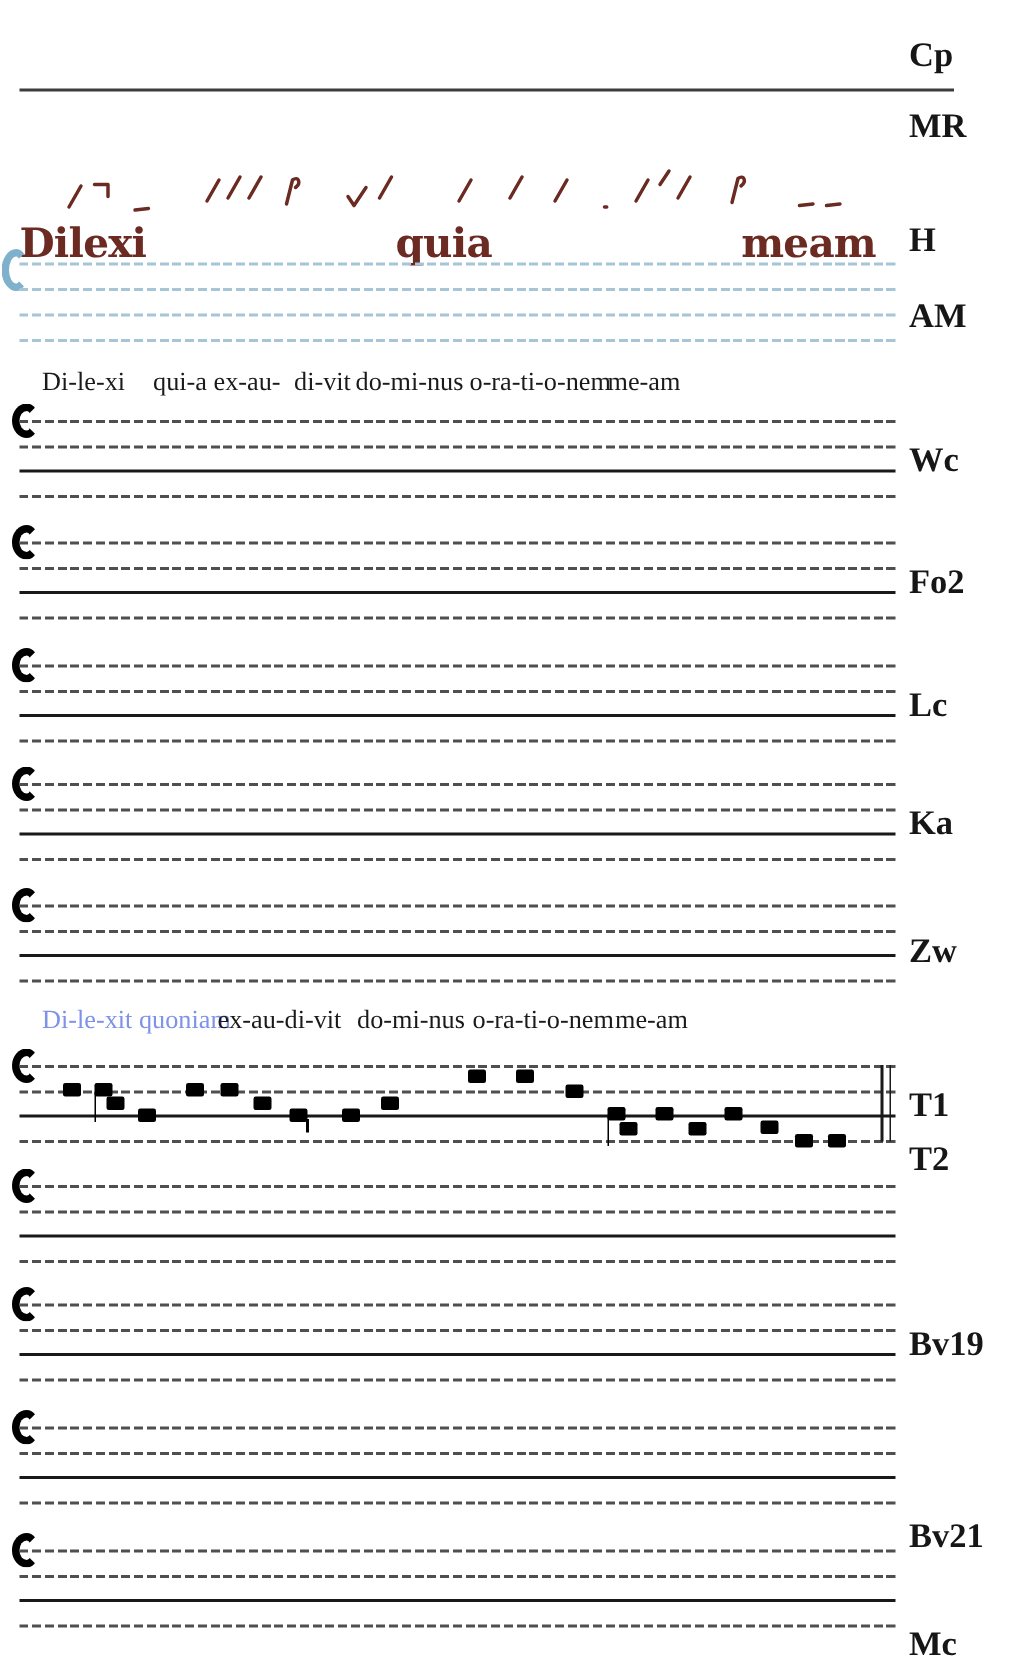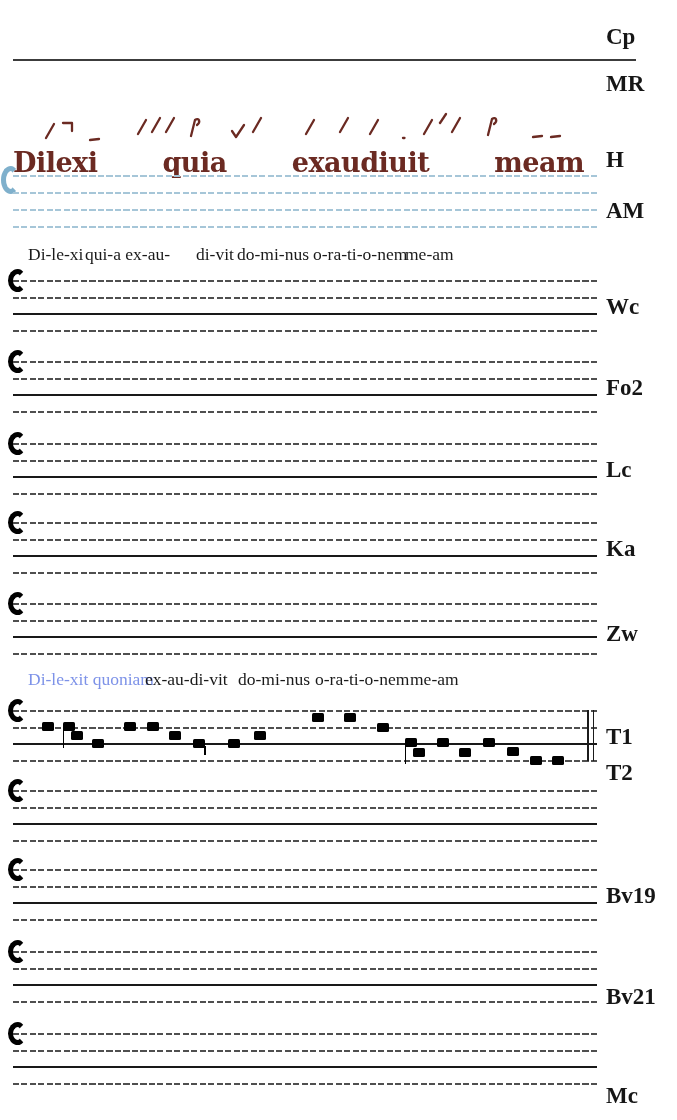--- a/index.html
+++ b/index.html
@@ -100,37 +100,36 @@
       <svg class="nm" style="left:530px;top:126px" width="17" height="23" viewBox="0 0 17 23">
         <path d="M3,11 L12,10" fill="none" stroke="#6b2a22" stroke-width="2.3" stroke-linecap="round" stroke-linejoin="round"></path>
       </svg>
       <svg class="nm" style="left:548px;top:126px" width="17" height="23" viewBox="0 0 17 23">
         <path d="M3,11 L12,10" fill="none" stroke="#6b2a22" stroke-width="2.3" stroke-linecap="round" stroke-linejoin="round"></path>
       </svg>
     </div>
   <div id="ms-text">
       <span>Dilexi</span>
       <span>quia</span>
-      <span>exaudiuit</span>
       <span>meam</span>
     </div>
   <b class="lab" style="top:147px">H</b>
 
   <div class="staff" style="top:175px">
     <span class="clef blue"></span>
     <i class="sl b" style="top:0"></i>
       <i class="sl b" style="top:17px"></i>
     <i class="sl b" style="top:34px"></i>
       <i class="sl b" style="top:51px"></i>
   </div>
   <b class="lab" style="top:198px">AM</b>
 
   <div class="lyrrow" id="lyrics1" style="top:244px">
       <span class="lyr" style="left:28px">Di-le-xi</span>
-      <span class="lyr" style="left:85px">qui-a ex-au-</span>
+      <span class="lyr" style="left:102px">qui-a ex-au-</span>
       <span class="lyr" style="left:196px">di-vit</span>
       <span class="lyr" style="left:237px">do-mi-nus</span>
       <span class="lyr" style="left:313px">o-ra-ti-o-nem</span>
       <span class="lyr" style="left:405px">me-am</span>
     </div>
 
   <div class="staff" style="top:280px">
     <span class="clef"></span>
     <i class="sl d" style="top:0"></i>
       <i class="sl d" style="top:17px"></i>
@@ -241,21 +240,21 @@
   </div>
   <b class="lab" style="top:883px">Bv19</b>
 
   <div class="staff" style="top:951px">
     <span class="clef"></span>
     <i class="sl d" style="top:0"></i>
       <i class="sl d" style="top:17px"></i>
     <i class="sl s" style="top:33px"></i>
       <i class="sl d" style="top:50px"></i>
   </div>
-  <b class="lab" style="top:984px">Bv21</b>
+  <b class="lab" style="top:1011px">Bv21</b>
 
   <div class="staff" style="top:1033px">
     <span class="clef"></span>
     <i class="sl d" style="top:0"></i>
       <i class="sl d" style="top:17px"></i>
     <i class="sl s" style="top:33px"></i>
       <i class="sl d" style="top:50px"></i>
   </div>
   <b class="lab" style="top:1083px">Mc</b>
 

